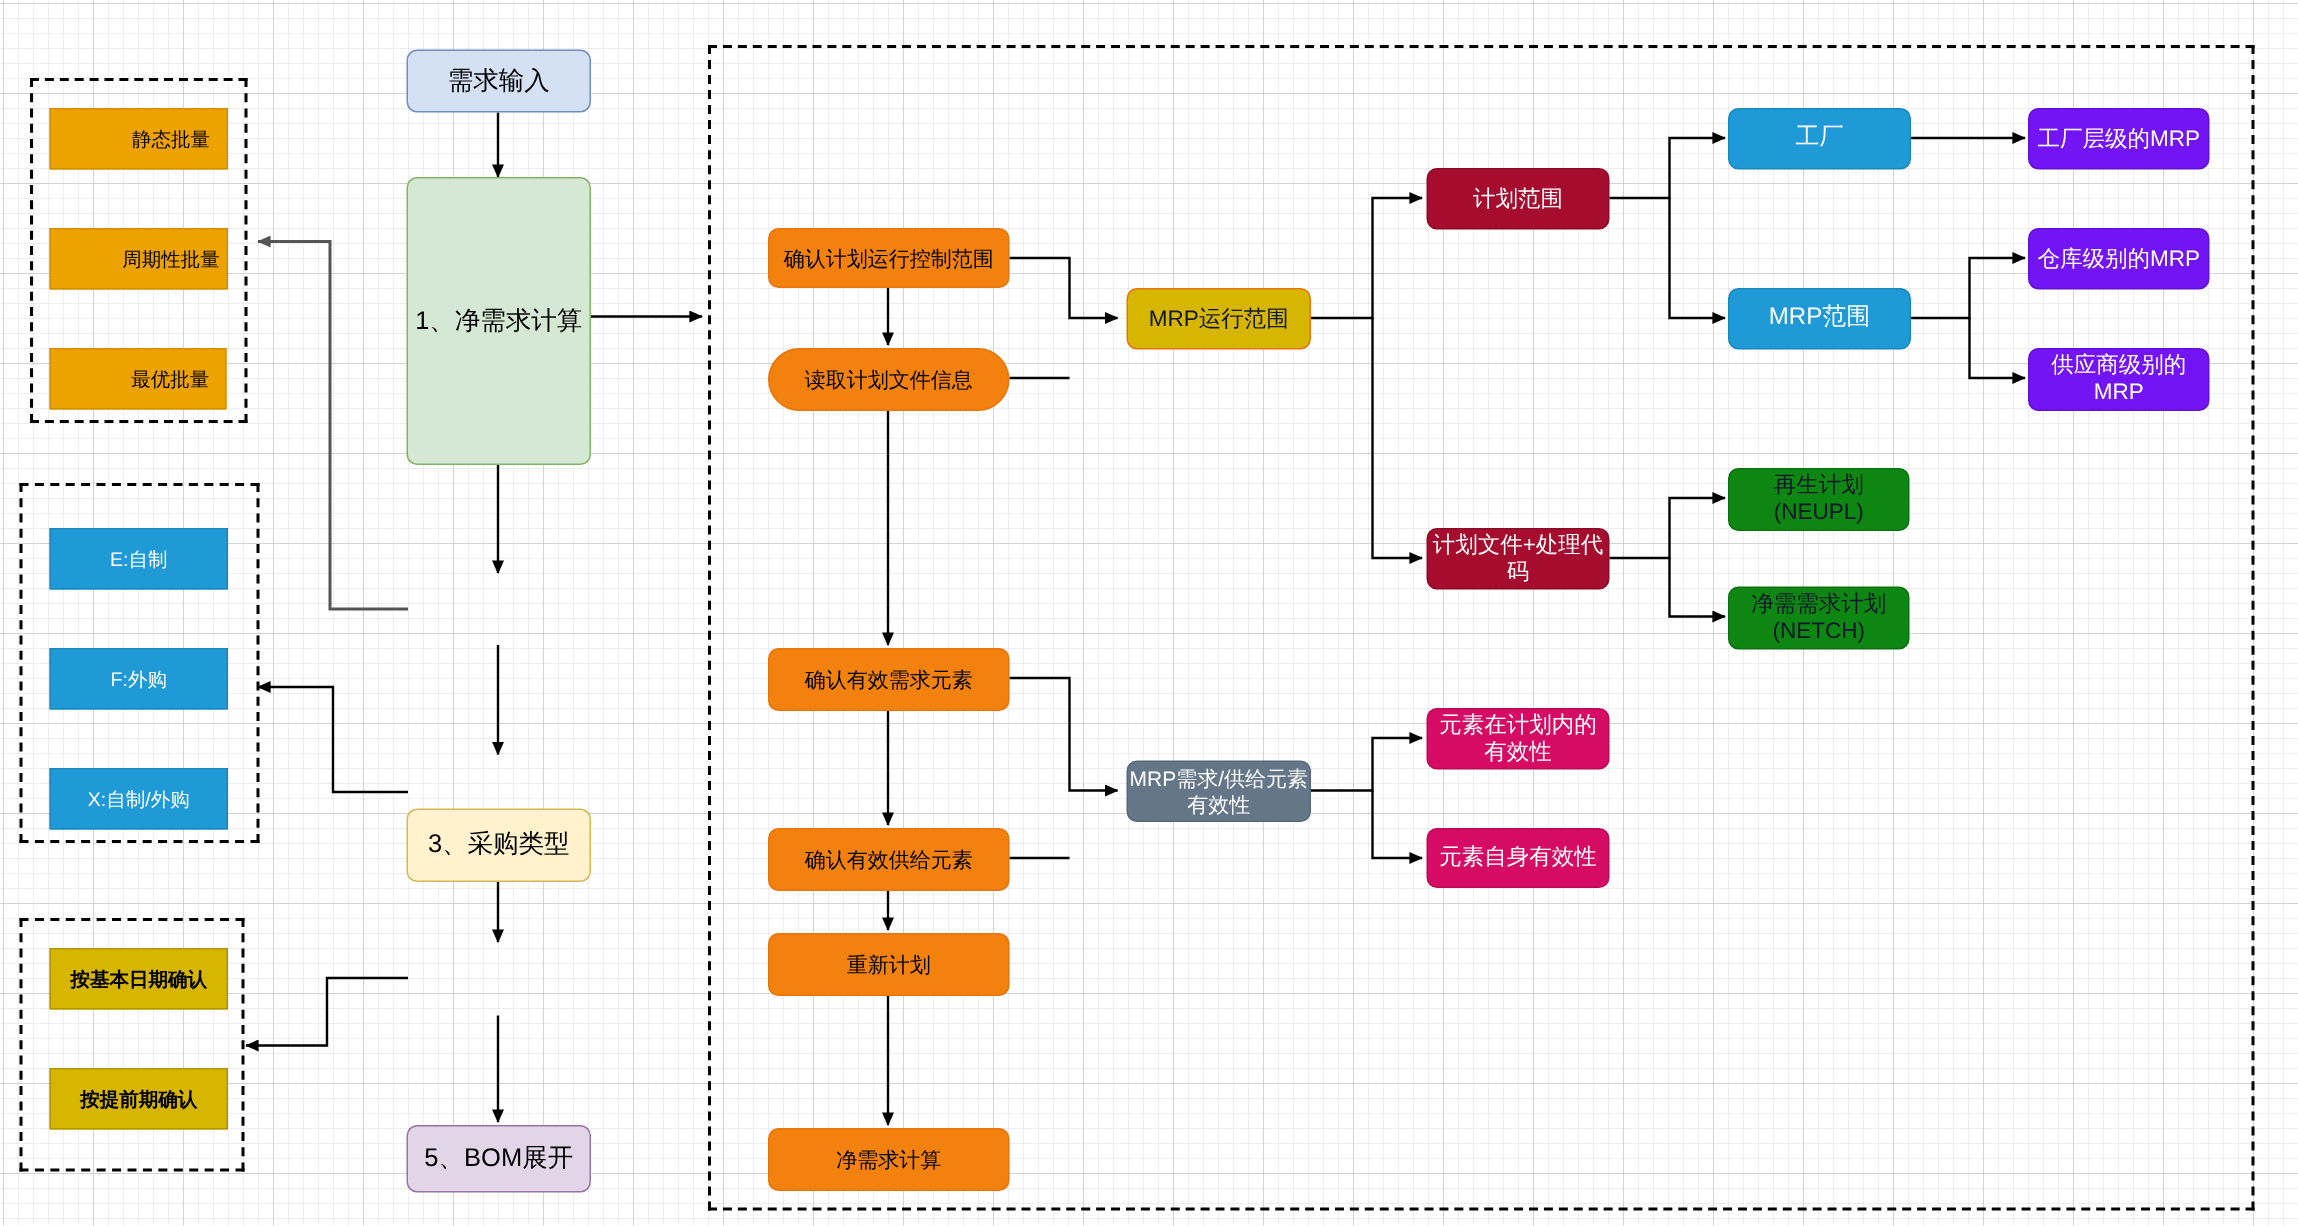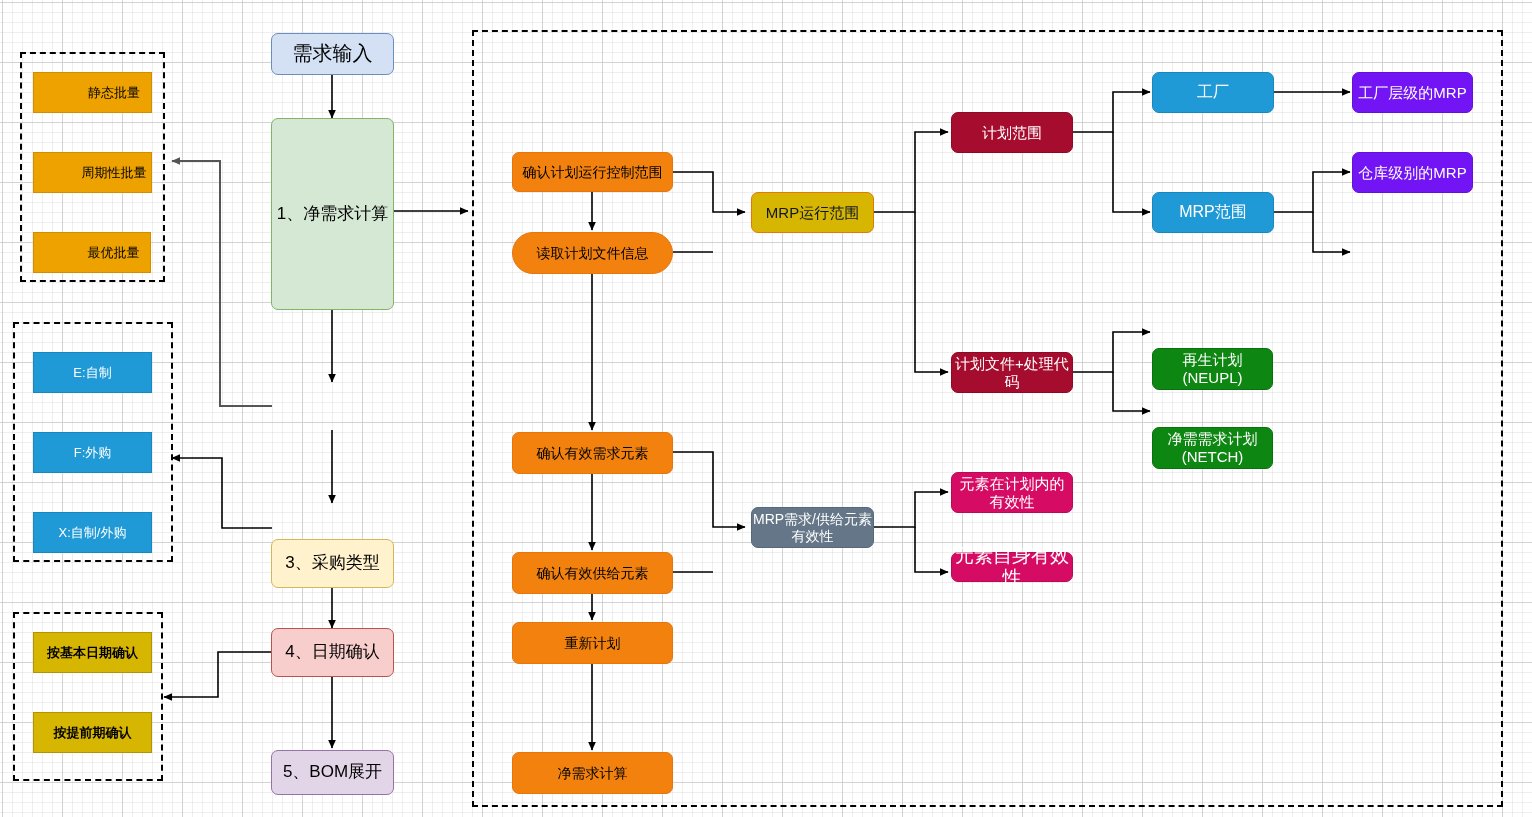--- a/index.html
+++ b/index.html
@@ -43,21 +43,21 @@
   .n-purple-light{background:#e1d5e7;border:1.4px solid #9673a6;color:#000;}
 
   .n-orange{background:#f2820d;border:1.4px solid #e8740c;color:#000;}
   .n-gold{background:#d6b600;border:1.4px solid #e8740c;color:#0f172a;}
   .n-gold-sq{background:#d6b600;border:1.4px solid #b09500;color:#000;}
   .n-amber-sq{background:#eda200;border:1.4px solid #d18f00;color:#000;padding-left:43px;}
   .n-azure-sq{background:#1f9ad6;border:1.4px solid #1887bd;color:#fff;}
   .n-azure{background:#1f9ad6;border:1.4px solid #1887bd;color:#fff;}
   .n-crimson{background:#a50c2e;border:1.4px solid #8c0a27;color:#fff;}
   .n-violet{background:#7214f4;border:1.4px solid #6211d6;color:#fff;}
-  .n-greendark{background:#0e8712;border:1.4px solid #0b700f;color:#ffffff;margin-top:36px;}
+  .n-greendark{background:#0e8712;border:1.4px solid #0b700f;color:#0f172a;}
   .n-magenta{background:#d60b64;border:1.4px solid #b90a56;color:#fff;}
   .n-slate{background:#647687;border:1.4px solid #56687a;color:#fff;}
 
   .group-box{
     position:absolute;
     border:2px dashed #000;
     background:transparent;
     box-sizing:border-box;
   }
   .big-dashed{
@@ -137,28 +137,27 @@
   <div class="node sq n-amber-sq" style="left:33px;top:152px;width:119px;height:41px;font-size:13px;">周期性批量</div>
   <div class="node sq n-amber-sq" style="left:33px;top:232px;width:118px;height:41px;font-size:13px;">最优批量</div>
 
   <div class="node sq n-azure-sq" style="left:33px;top:352px;width:119px;height:41px;font-size:13px;">E:自制</div>
   <div class="node sq n-azure-sq" style="left:33px;top:432px;width:119px;height:41px;font-size:13px;">F:外购</div>
   <div class="node sq n-azure-sq" style="left:33px;top:512px;width:119px;height:41px;font-size:13px;">X:自制/外购</div>
 
   <div class="node sq n-gold-sq" style="left:33px;top:632px;width:119px;height:41px;font-size:13px;font-weight:bold;">按基本日期确认</div>
   <div class="node sq n-gold-sq" style="left:33px;top:712px;width:119px;height:41px;font-size:13px;font-weight:bold;">按提前期确认</div>
 
-  <div class="node rounded n-blue-light" style="left:271px;top:33px;width:123px;height:42px;font-size:20px;">需求输入</div>
+  <div class="node rounded n-blue-light" style="left:271px;top:33px;width:123px;height:42px;font-size:17px;">需求输入</div>
 
   <div class="node rounded n-green-light" style="left:271px;top:118px;width:123px;height:192px;font-size:17px;">1、净需求计算</div>
 
 
   <div class="node rounded n-yellow-light" style="left:271px;top:503px;width:123px;height:49px;font-size:17px;">3、采购类型</div>
 
-  <div class="node rounded n-red-light" style="left:271px;top:628px;width:123px;height:49px;font-size:17px;">4、日期确认</div>
 
   <div class="node rounded n-purple-light" style="left:271px;top:750px;width:123px;height:45px;font-size:17px;">5、BOM展开</div>
 
   <div class="node rounded n-orange" style="left:512px;top:152px;width:161px;height:40px;font-size:14px;">确认计划运行控制范围</div>
   <div class="node rounded n-orange" style="left:512px;top:232px;width:161px;height:42px;font-size:14px;border-radius:21px;">读取计划文件信息</div>
   <div class="node rounded n-orange" style="left:512px;top:432px;width:161px;height:42px;font-size:14px;">确认有效需求元素</div>
   <div class="node rounded n-orange" style="left:512px;top:552px;width:161px;height:42px;font-size:14px;">确认有效供给元素</div>
   <div class="node rounded n-orange" style="left:512px;top:622px;width:161px;height:42px;font-size:14px;">重新计划</div>
   <div class="node rounded n-orange" style="left:512px;top:752px;width:161px;height:42px;font-size:14px;">净需求计算</div>
 
@@ -166,23 +165,25 @@
   <div class="node rounded n-slate" style="left:751px;top:507px;width:123px;height:41px;font-size:14px;">MRP需求/供给元素有效性</div>
 
   <div class="node rounded n-crimson" style="left:951px;top:112px;width:122px;height:41px;font-size:15px;">计划范围</div>
   <div class="node rounded n-crimson" style="left:951px;top:352px;width:122px;height:41px;font-size:15px;">计划文件+处理代码</div>
 
   <div class="node rounded n-azure" style="left:1152px;top:72px;width:122px;height:41px;font-size:16px;">工厂</div>
   <div class="node rounded n-azure" style="left:1152px;top:192px;width:122px;height:41px;font-size:16px;">MRP范围</div>
 
   <div class="node rounded n-violet" style="left:1352px;top:72px;width:121px;height:41px;font-size:15px;">工厂层级的MRP</div>
   <div class="node rounded n-violet" style="left:1352px;top:152px;width:121px;height:41px;font-size:15px;">仓库级别的MRP</div>
+  <div class="node rounded n-violet" style="left:1352px;top:232px;width:121px;height:42px;font-size:15px;">供应商级别的
+MRP</div>
 
   <div class="node rounded n-greendark" style="left:1152px;top:312px;width:121px;height:42px;font-size:15px;">再生计划
 (NEUPL)</div>
   <div class="node rounded n-greendark" style="left:1152px;top:391px;width:121px;height:42px;font-size:15px;">净需需求计划
 (NETCH)</div>
 
   <div class="node rounded n-magenta" style="left:951px;top:472px;width:122px;height:41px;font-size:15px;">元素在计划内的
 有效性</div>
-  <div class="node rounded n-magenta" style="left:951px;top:552px;width:122px;height:30px;font-size:19px;">元素自身有效性</div>
+  <div class="node rounded n-magenta" style="left:951px;top:552px;width:122px;height:40px;font-size:15px;">元素自身有效性</div>
 
 </div>
 
 </body></html>

